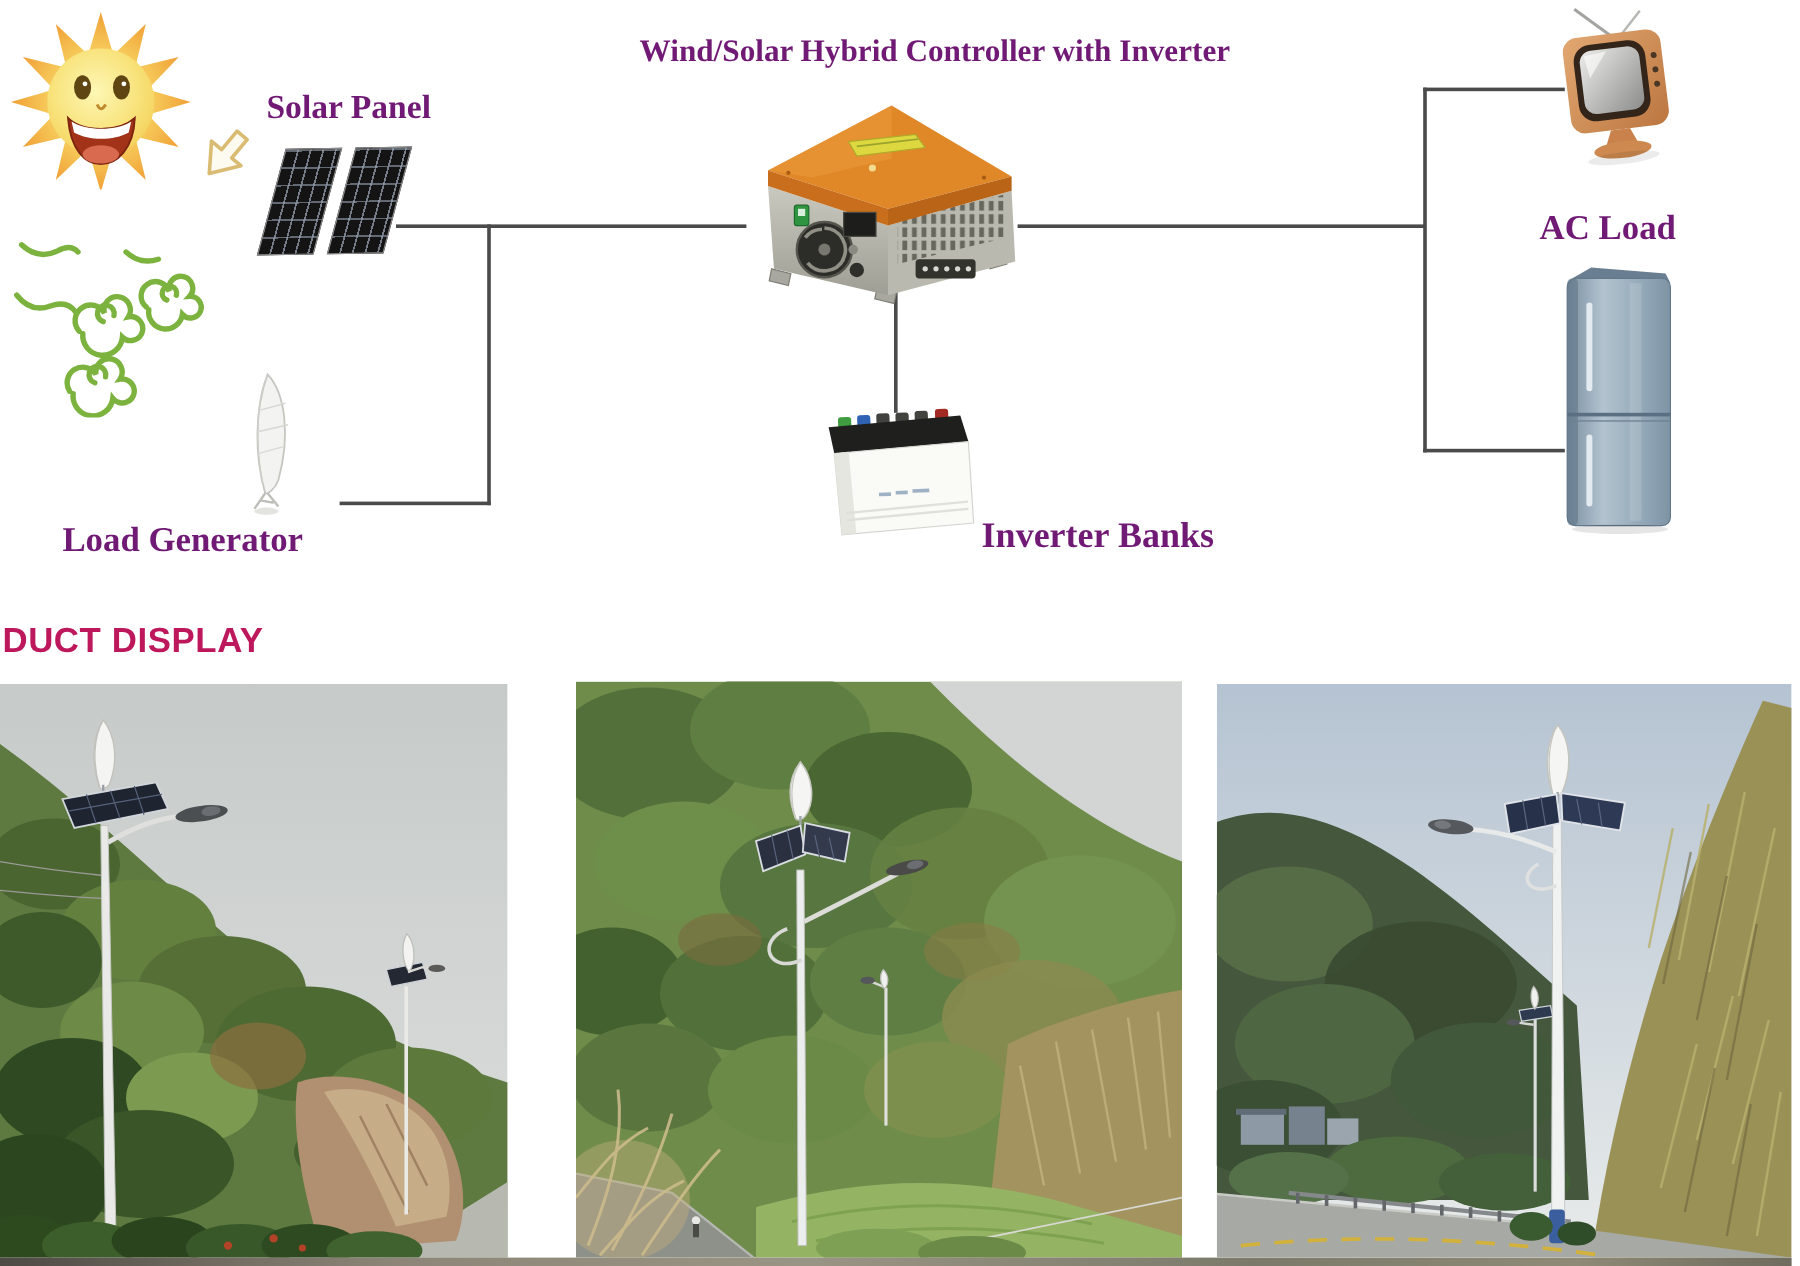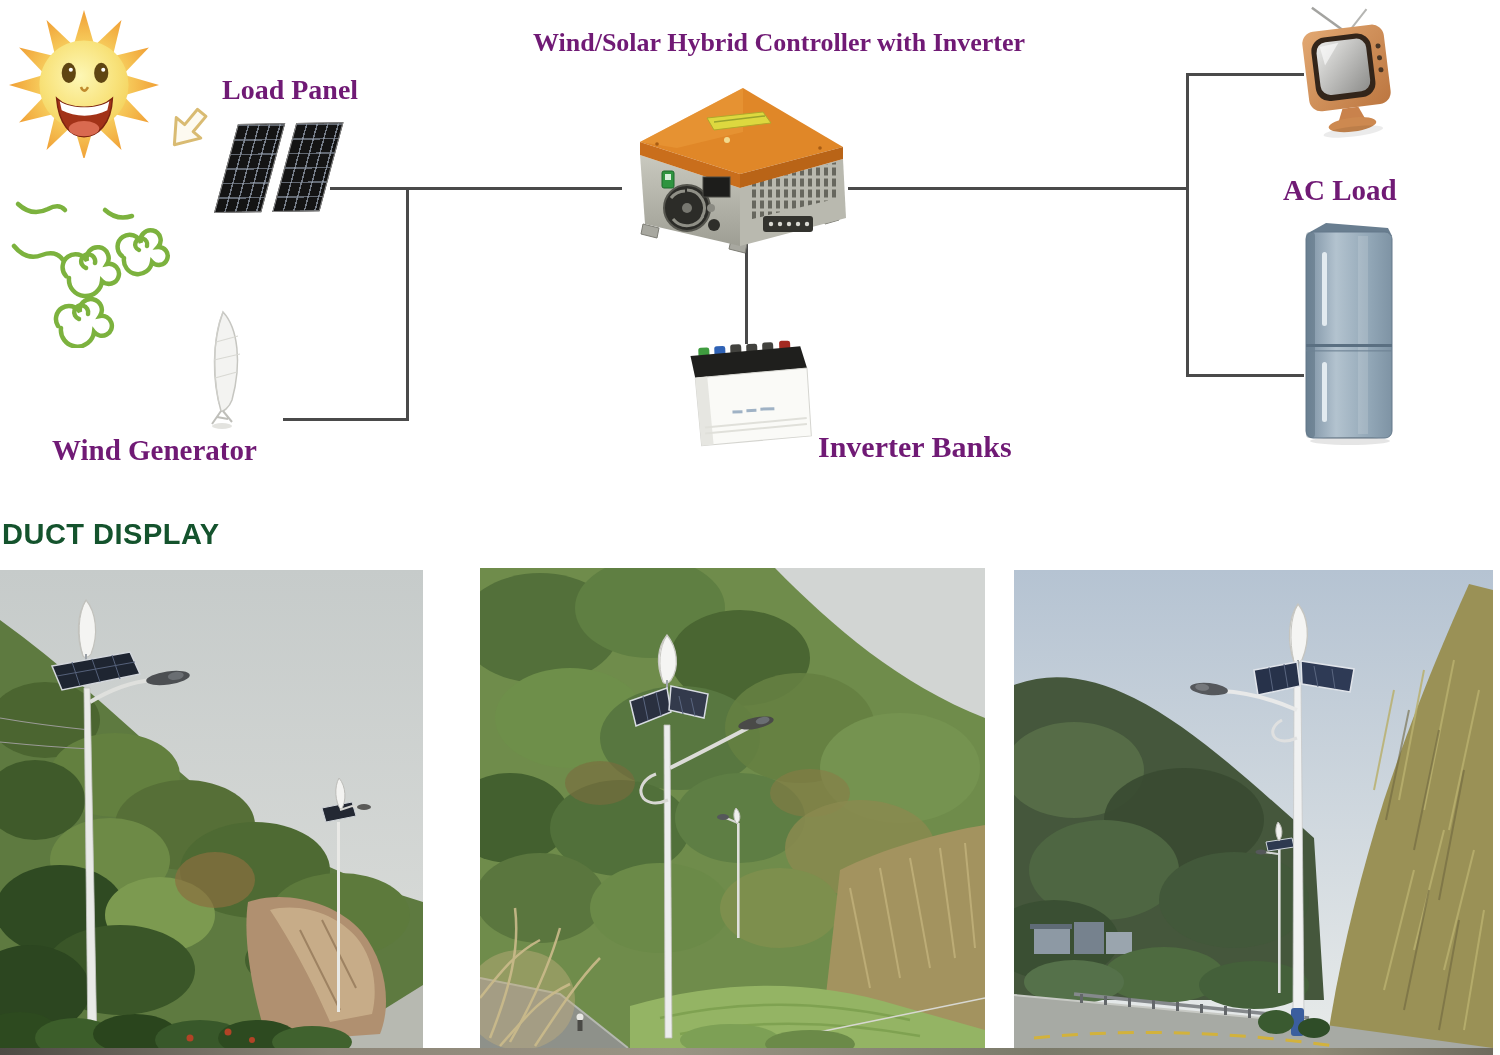--- a/index.html
+++ b/index.html
@@ -3,21 +3,21 @@
 <meta charset="utf-8">
 <style>
   html,body{margin:0;padding:0;background:#ffffff;}
   .canvas{position:relative;width:1500px;height:1055px;background:#ffffff;overflow:hidden;
           font-family:"Liberation Serif",serif;}
   .lbl{position:absolute;color:#701a75;font-weight:700;white-space:nowrap;
        font-family:"Liberation Serif",serif;}
   .title{font-size:26px;}
   .comp-label{font-size:28px;}
   .heading{position:absolute;font-family:"Liberation Sans",sans-serif;font-weight:700;
-           font-size:29px;color:#14532d;letter-spacing:0.5px;white-space:nowrap;}
+           font-size:29px;color:#be185d;letter-spacing:0.5px;white-space:nowrap;}
   .line{position:absolute;background:#4a4a4a;}
   .hline{height:3px;}
   .vline{width:3px;}
   .abs{position:absolute;}
   .sp-wrap{position:absolute;left:238px;top:124px;display:flex;gap:11px;
            transform:skewX(-16deg) rotate(-1deg);transform-origin:top left;}
   .sp-panel{width:45px;height:87px;background-color:#141414;border:1px solid #8a8a8a;
     background-image:
       repeating-linear-gradient(90deg, rgba(120,130,150,0) 0 9px, rgba(150,160,175,.75) 9px 10.5px),
       repeating-linear-gradient(0deg, rgba(120,130,150,0) 0 13px, rgba(140,150,165,.65) 13px 14.5px);}
@@ -89,34 +89,34 @@
       <path d="M95,20 q12,11 27,6"></path>
       <path d="M56,86 a13,13 0 1 1 21,-15 a11,11 0 1 1 20,3 a10,10 0 1 1 -5,17 a12,12 0 1 1 -33,-3"></path>
       <path d="M76,78 a7,7 0 1 1 9,-5"></path>
       <path d="M112,66 a12,12 0 1 1 19,-13 a10,10 0 1 1 17,4 a9,9 0 1 1 -6,15 a11,11 0 1 1 -28,-4"></path>
       <path d="M129,60 a6,6 0 1 1 8,-4"></path>
       <path d="M48,136 a13,13 0 1 1 22,-14 a11,11 0 1 1 20,4 a10,10 0 1 1 -6,16 a12,12 0 1 1 -33,-4"></path>
       <path d="M69,129 a7,7 0 1 1 9,-5"></path>
     </g>
   </svg>
 
-  <div class="lbl comp-label" style="left:222px;top:74px;">Load Panel</div>
+  <div class="lbl comp-label" style="left:222px;top:74px;">Solar Panel</div>
   <div class="sp-wrap">
     <div class="sp-panel"></div>
     <div class="sp-panel"></div>
   </div>
 
   <svg class="abs" style="left:192px;top:308px;" width="62" height="124" viewBox="0 0 62 124">
     <path d="M31,4 C46,20 50,55 40,92 C37,100 31,104 29,103 C20,72 20,34 31,4 Z" fill="#f3f3f1" stroke="#c6c6c1" stroke-width="1.5"></path>
     <path d="M31,4 C22,24 20,60 27,96" fill="none" stroke="#cfcfca" stroke-width="1.2"></path>
     <path d="M24,34 L46,28 M22,52 L48,46 M23,70 L45,64" stroke="#d8d8d3" stroke-width="1.2"></path>
     <path d="M29,103 L20,116 M31,103 L40,114 M25,109 L36,111" stroke="#bfbfba" stroke-width="2"></path>
     <ellipse cx="30" cy="118" rx="10" ry="3" fill="#e3e3df"></ellipse>
   </svg>
-  <div class="lbl comp-label" style="left:52px;top:434px;font-size:29px;">Wind Generator</div>
+  <div class="lbl comp-label" style="left:52px;top:434px;font-size:29px;">Load Generator</div>
 
   <div class="lbl title" style="left:533px;top:28px;">Wind/Solar Hybrid Controller with Inverter</div>
   <svg class="abs" style="left:615px;top:78px;" width="250" height="178" viewBox="0 0 250 178">
     <defs>
       <pattern id="vnt" width="8" height="11" patternUnits="userSpaceOnUse">
         <rect x="1" y="1.5" width="4" height="8" fill="#63635a"></rect>
       </pattern>
       <linearGradient id="ctf" x1="0" y1="0" x2="0" y2="1">
         <stop offset="0" stop-color="#c9c9bf"></stop>
           <stop offset="1" stop-color="#9e9e94"></stop>

